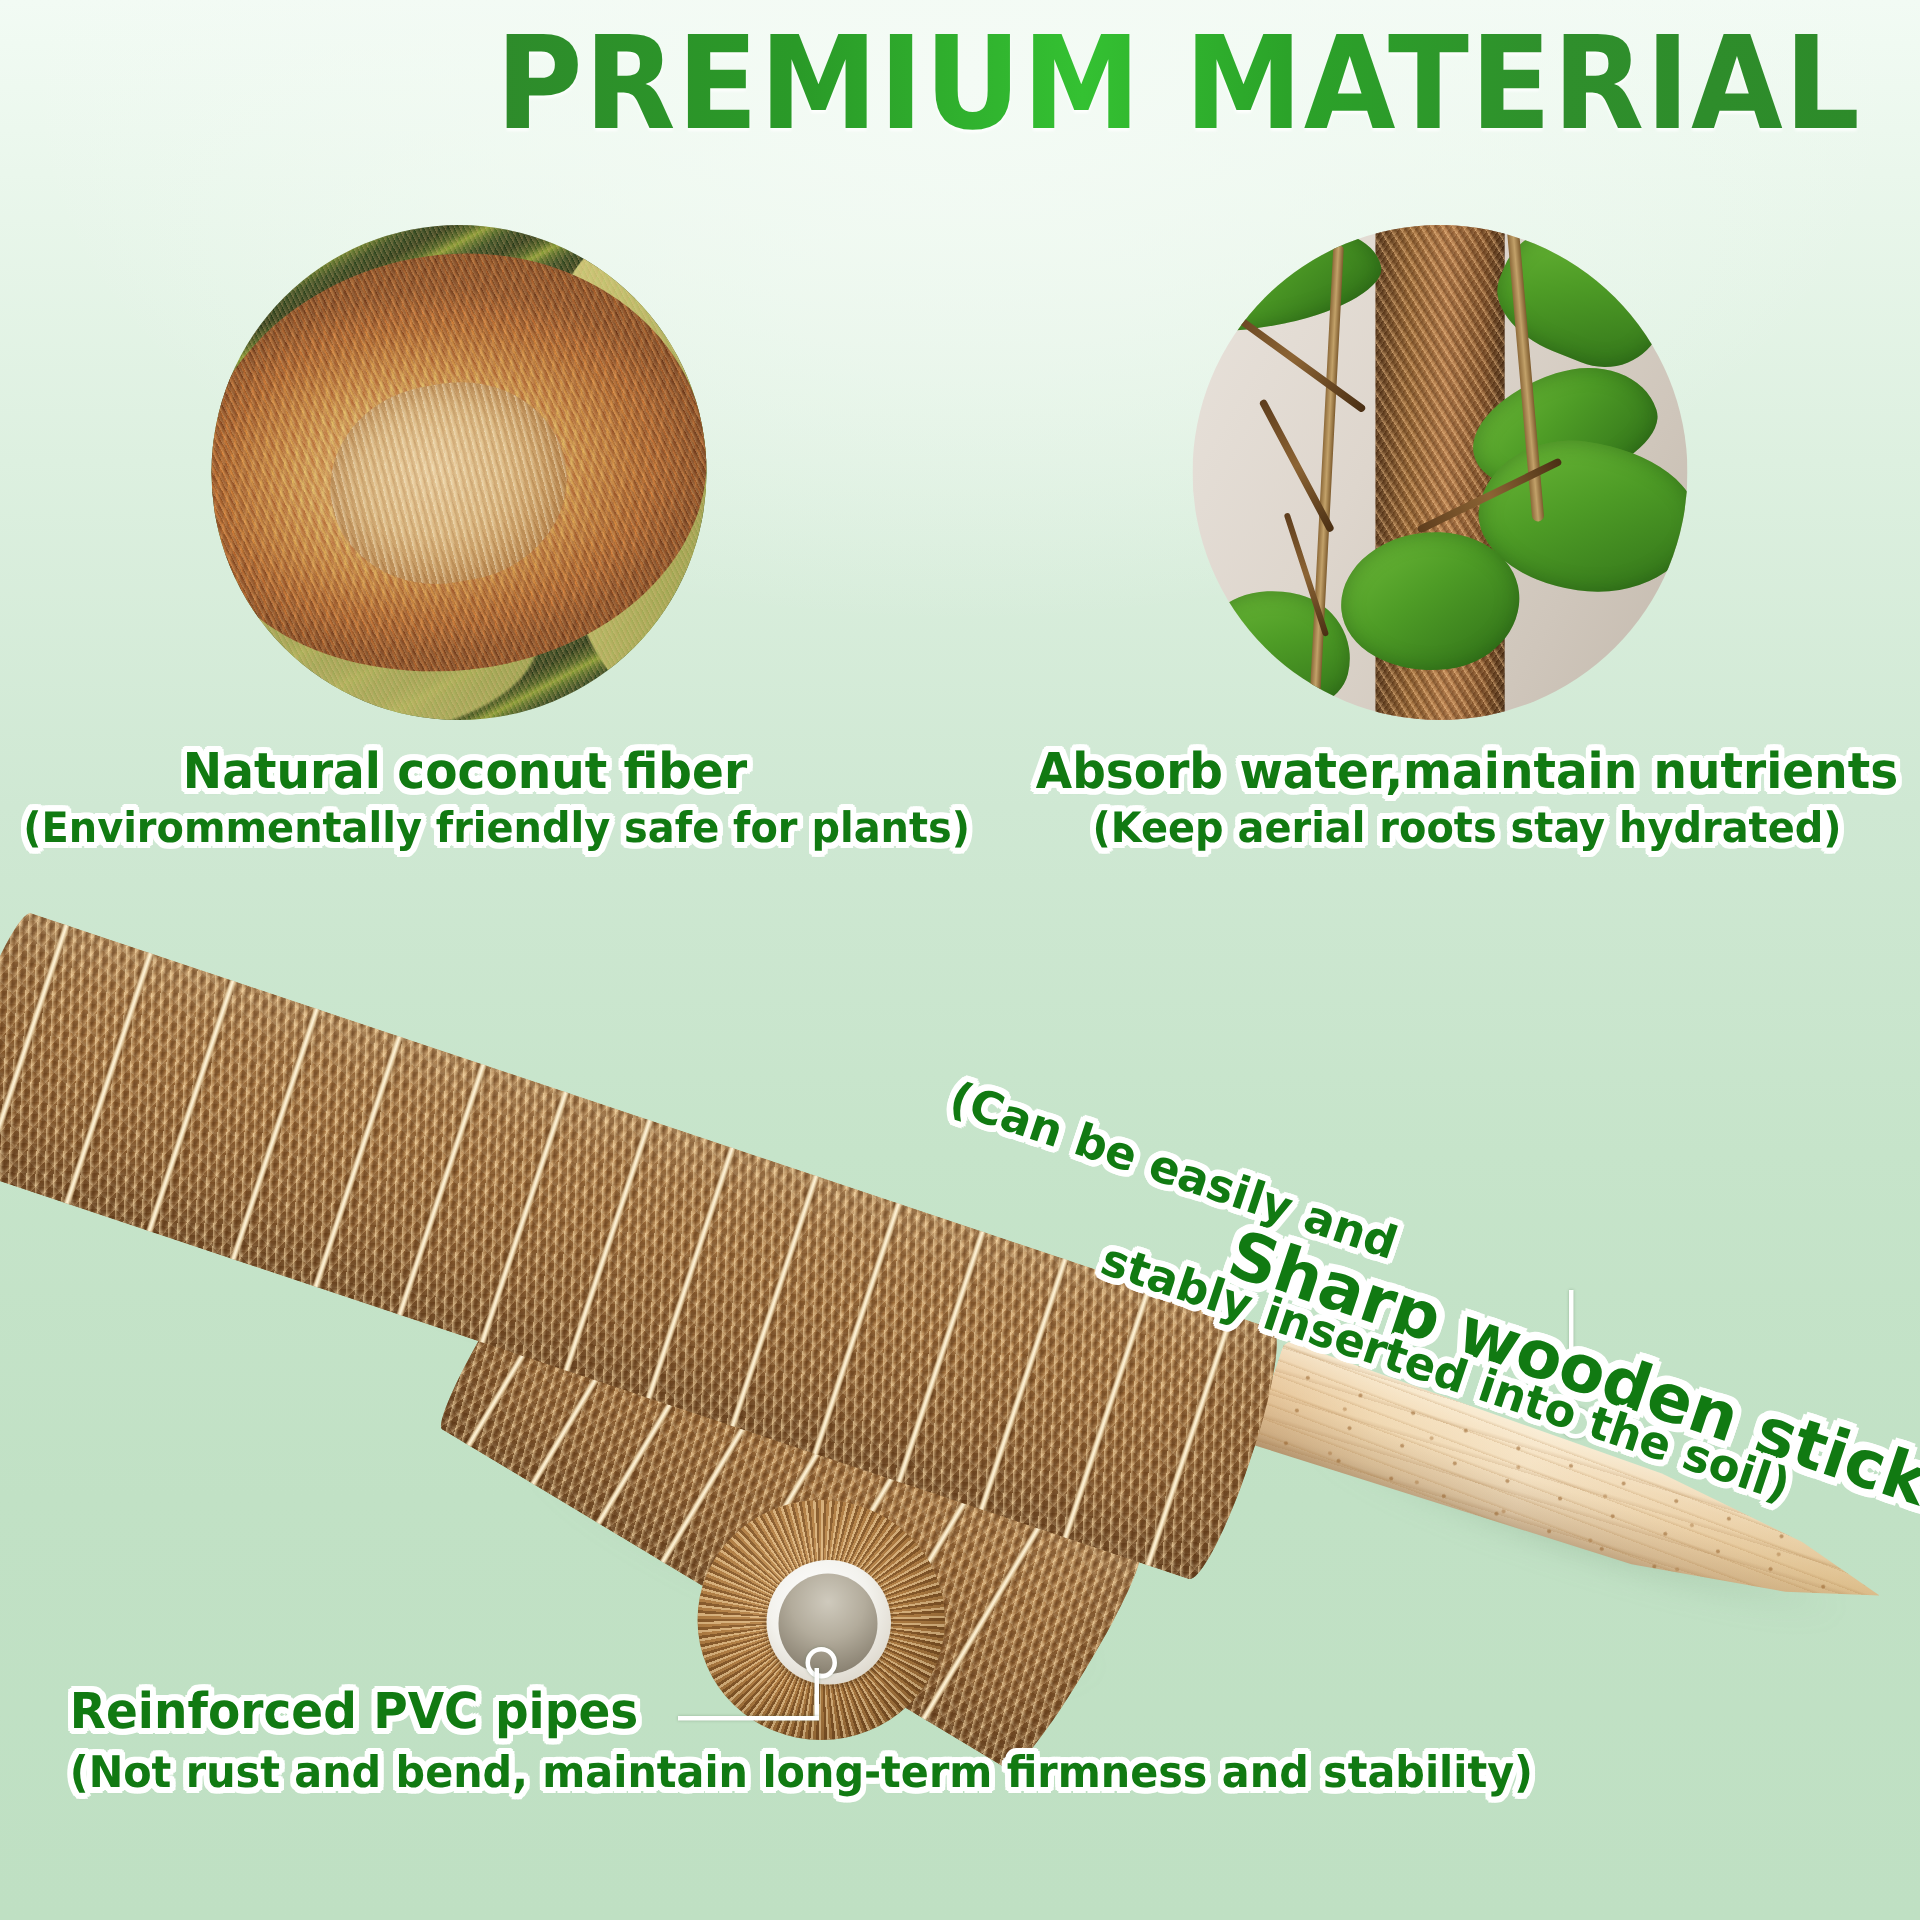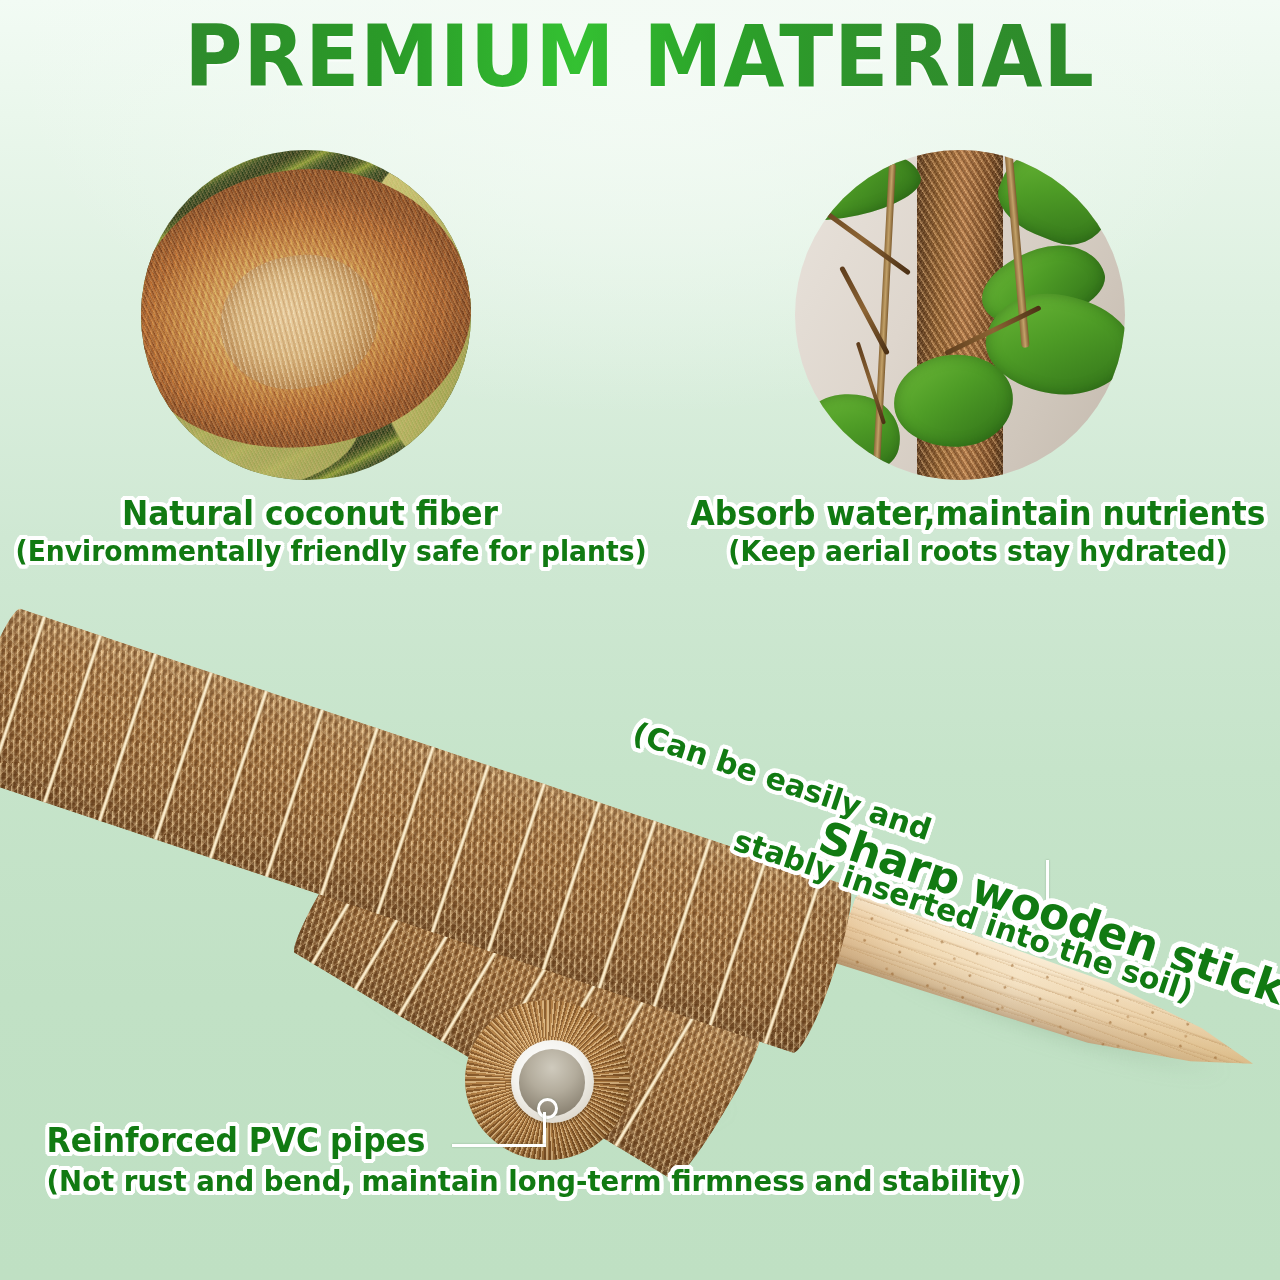--- a/index.html
+++ b/index.html
@@ -17,21 +17,21 @@
         #eaf7ec 9%,
         #ddf0e0 24%,
         #cfe8d3 42%,
         #c6e4ca 60%,
         #c1e1c5 78%,
         #bfe0c3 100%);
   }
 
   
   .title-wrap{
-    position:absolute;left:0;top:8px;width:1280px;text-align:center;
+    position:absolute;left:0;top:8px;width:1280px;text-align:right;
   }
   .title{
     display:inline-block;
     font-family:"DejaVu Sans", sans-serif;
     font-weight:bold;
     font-size:86px;
     line-height:96px;
     letter-spacing:1px;
     transform:scaleX(.92);
     transform-origin:50% 50%;

